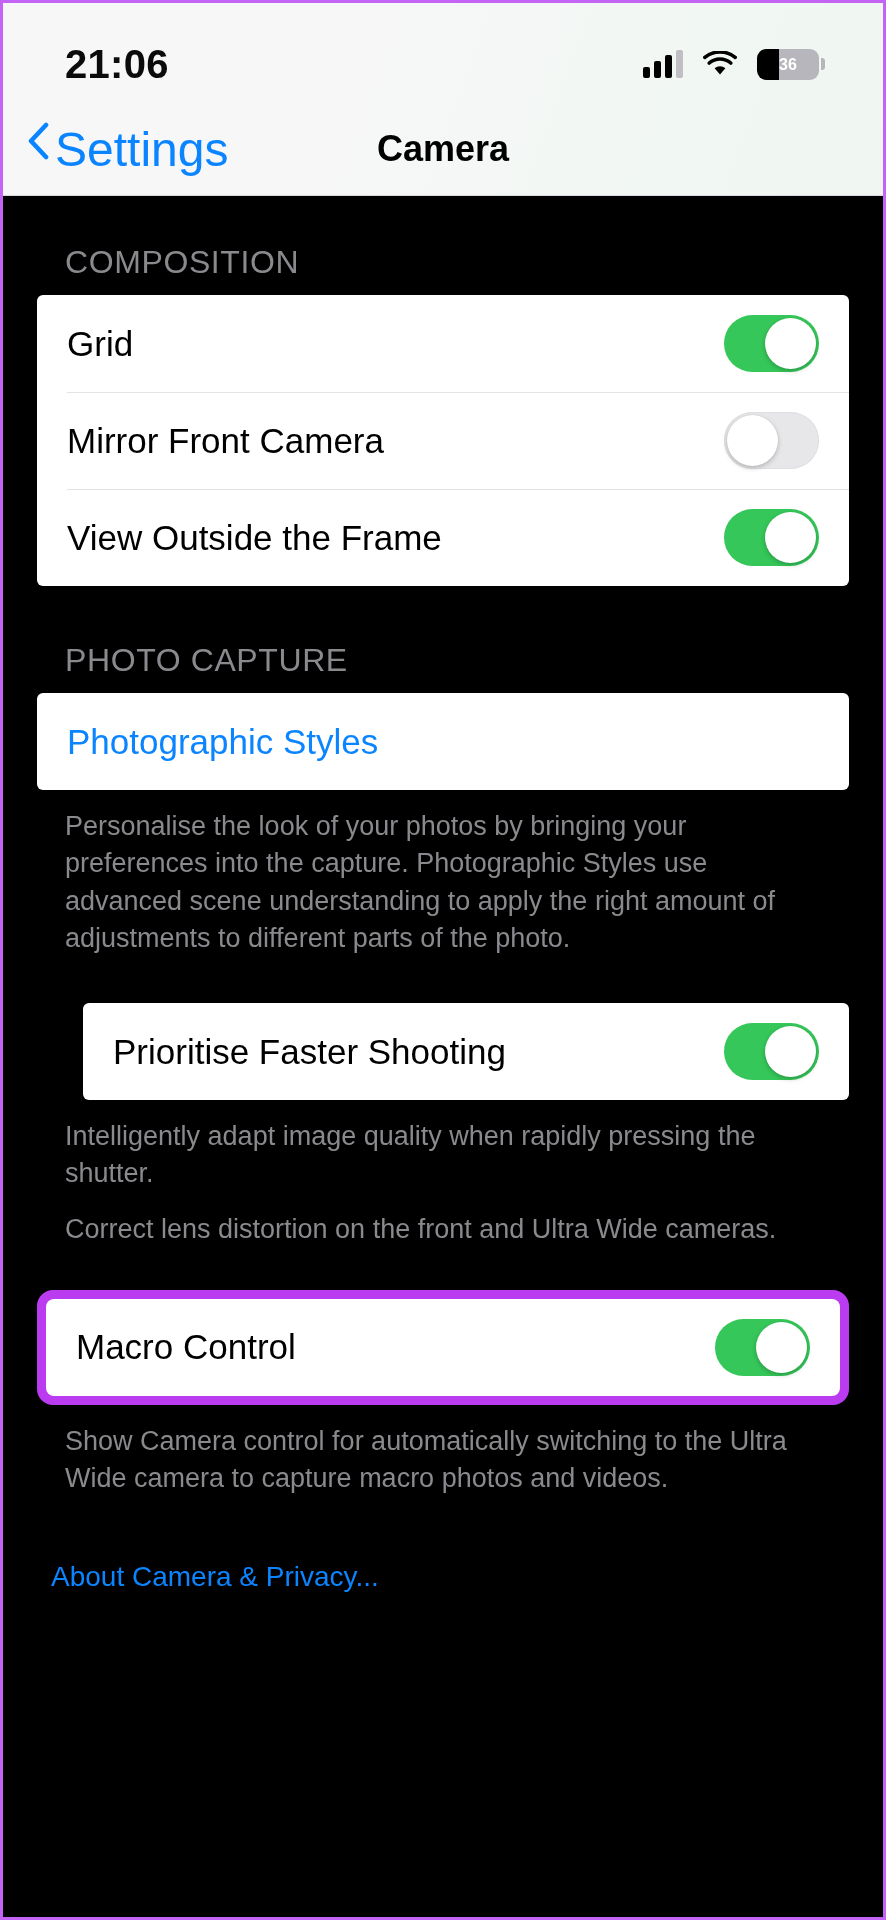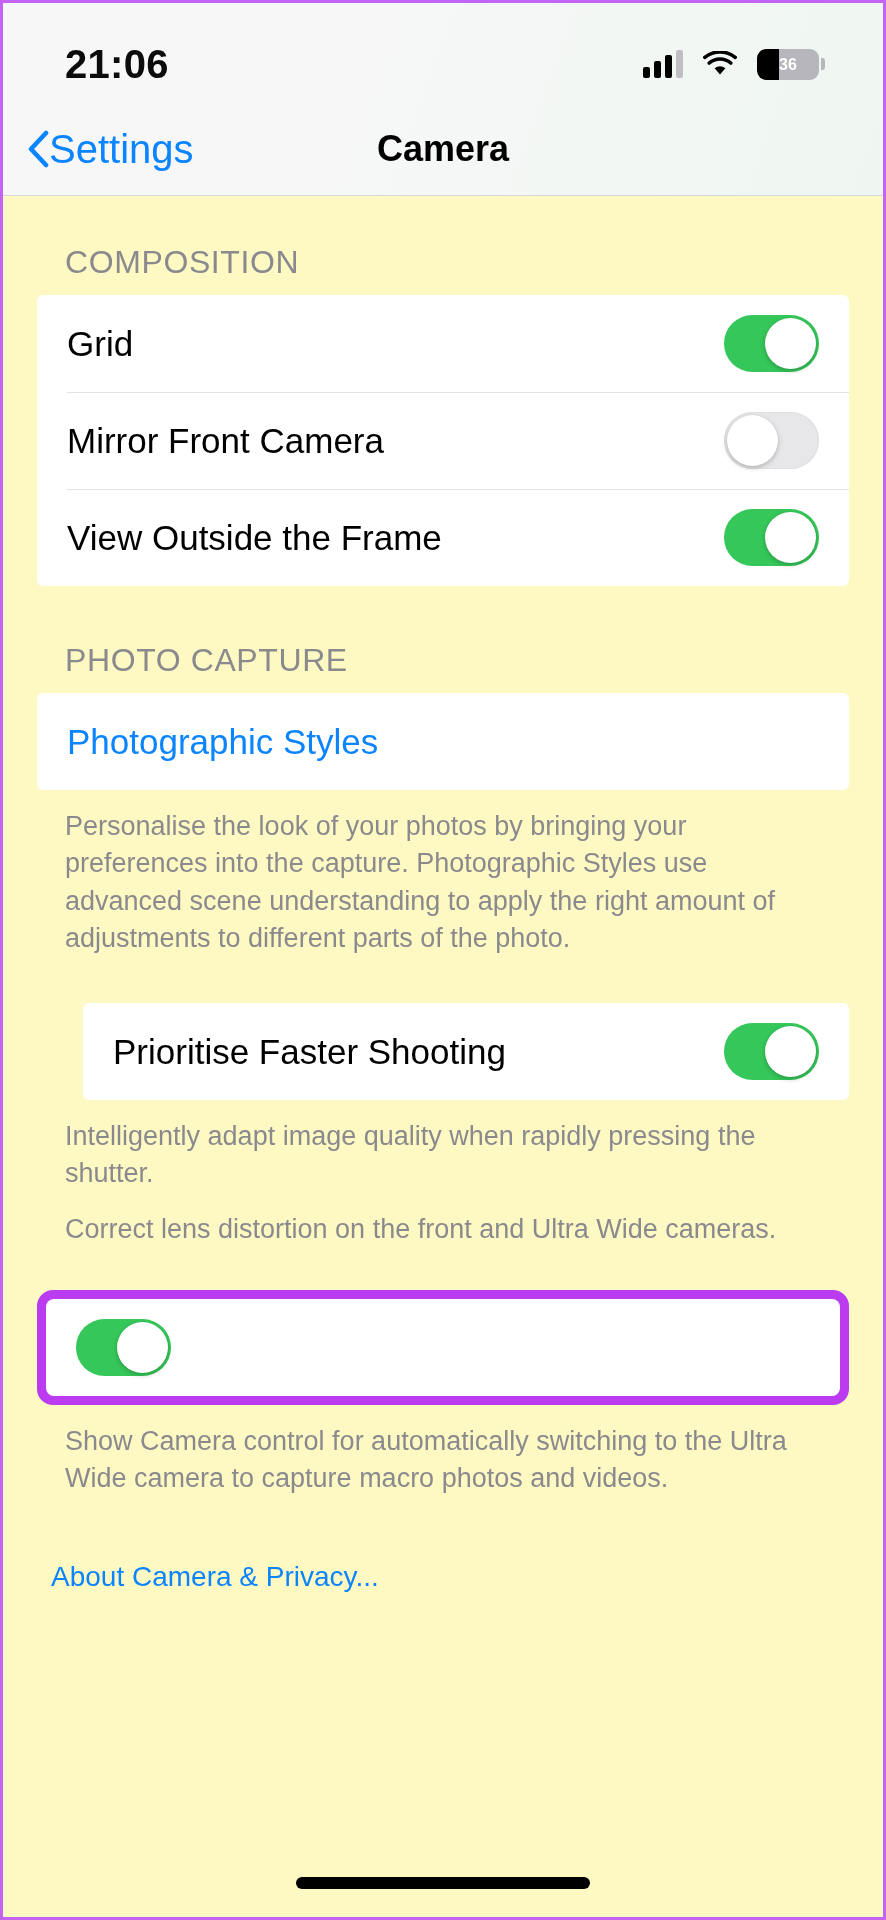--- a/index.html
+++ b/index.html
@@ -8,21 +8,21 @@
     font-family: "Liberation Sans", sans-serif;
     background:#F2F0F6;
     -webkit-font-smoothing: antialiased;
   }
 
   
   .screen {
     position:relative;
     width:886px; height:1920px;
     border:3px solid #C464F5;
-    background:#fef9c3;
+    background:#000000;
     overflow:hidden;
   }
 
   
   .header {
     background:
       linear-gradient(110deg, #F7F7F8 0%, #F7F7F8 40%, #F2F7F3 70%, #EFF6F1 100%);
     padding-top:22px;
     border-bottom:1px solid #D9D8DE;
   }
@@ -75,22 +75,22 @@
   }
   .batt-wrap { display:flex; align-items:center; }
 
   .navbar {
     height:92px;
     display:flex; align-items:center;
     position:relative;
     padding:0 24px;
   }
   .back {
-    display:flex; align-items:center; 
-    color:#0A84FF; font-size:40px;
+    display:flex; align-items:flex-start; gap:6px;
+    color:#0A84FF; font-size:48px;
     cursor:pointer;
   }
   .chev { width:22px; height:38px; display:block; }
   .nav-title {
     position:absolute; left:0; right:0;
     text-align:center;
     font-size:36px; font-weight:bold; color:#000;
     pointer-events:none;
   }
 
@@ -281,20 +281,21 @@
     </div>
     <div class="footnote">Intelligently adapt image quality when rapidly pressing the shutter.</div>
 
     
     <div class="footnote">Correct lens distortion on the front and Ultra Wide cameras.</div>
 
     
     <div class="highlight-box" style="margin-top:42px;">
       <div class="card">
         <div class="row">
+          <span class="row-label">Macro Control</span>
           <span class="toggle on">
               <span class="knob"></span>
             </span>
         </div>
       </div>
     </div>
     <div class="footnote">Show Camera control for automatically switching to the Ultra Wide camera to capture macro photos and videos.</div>
 
     
     <div class="about-link">About Camera &amp; Privacy...</div>

